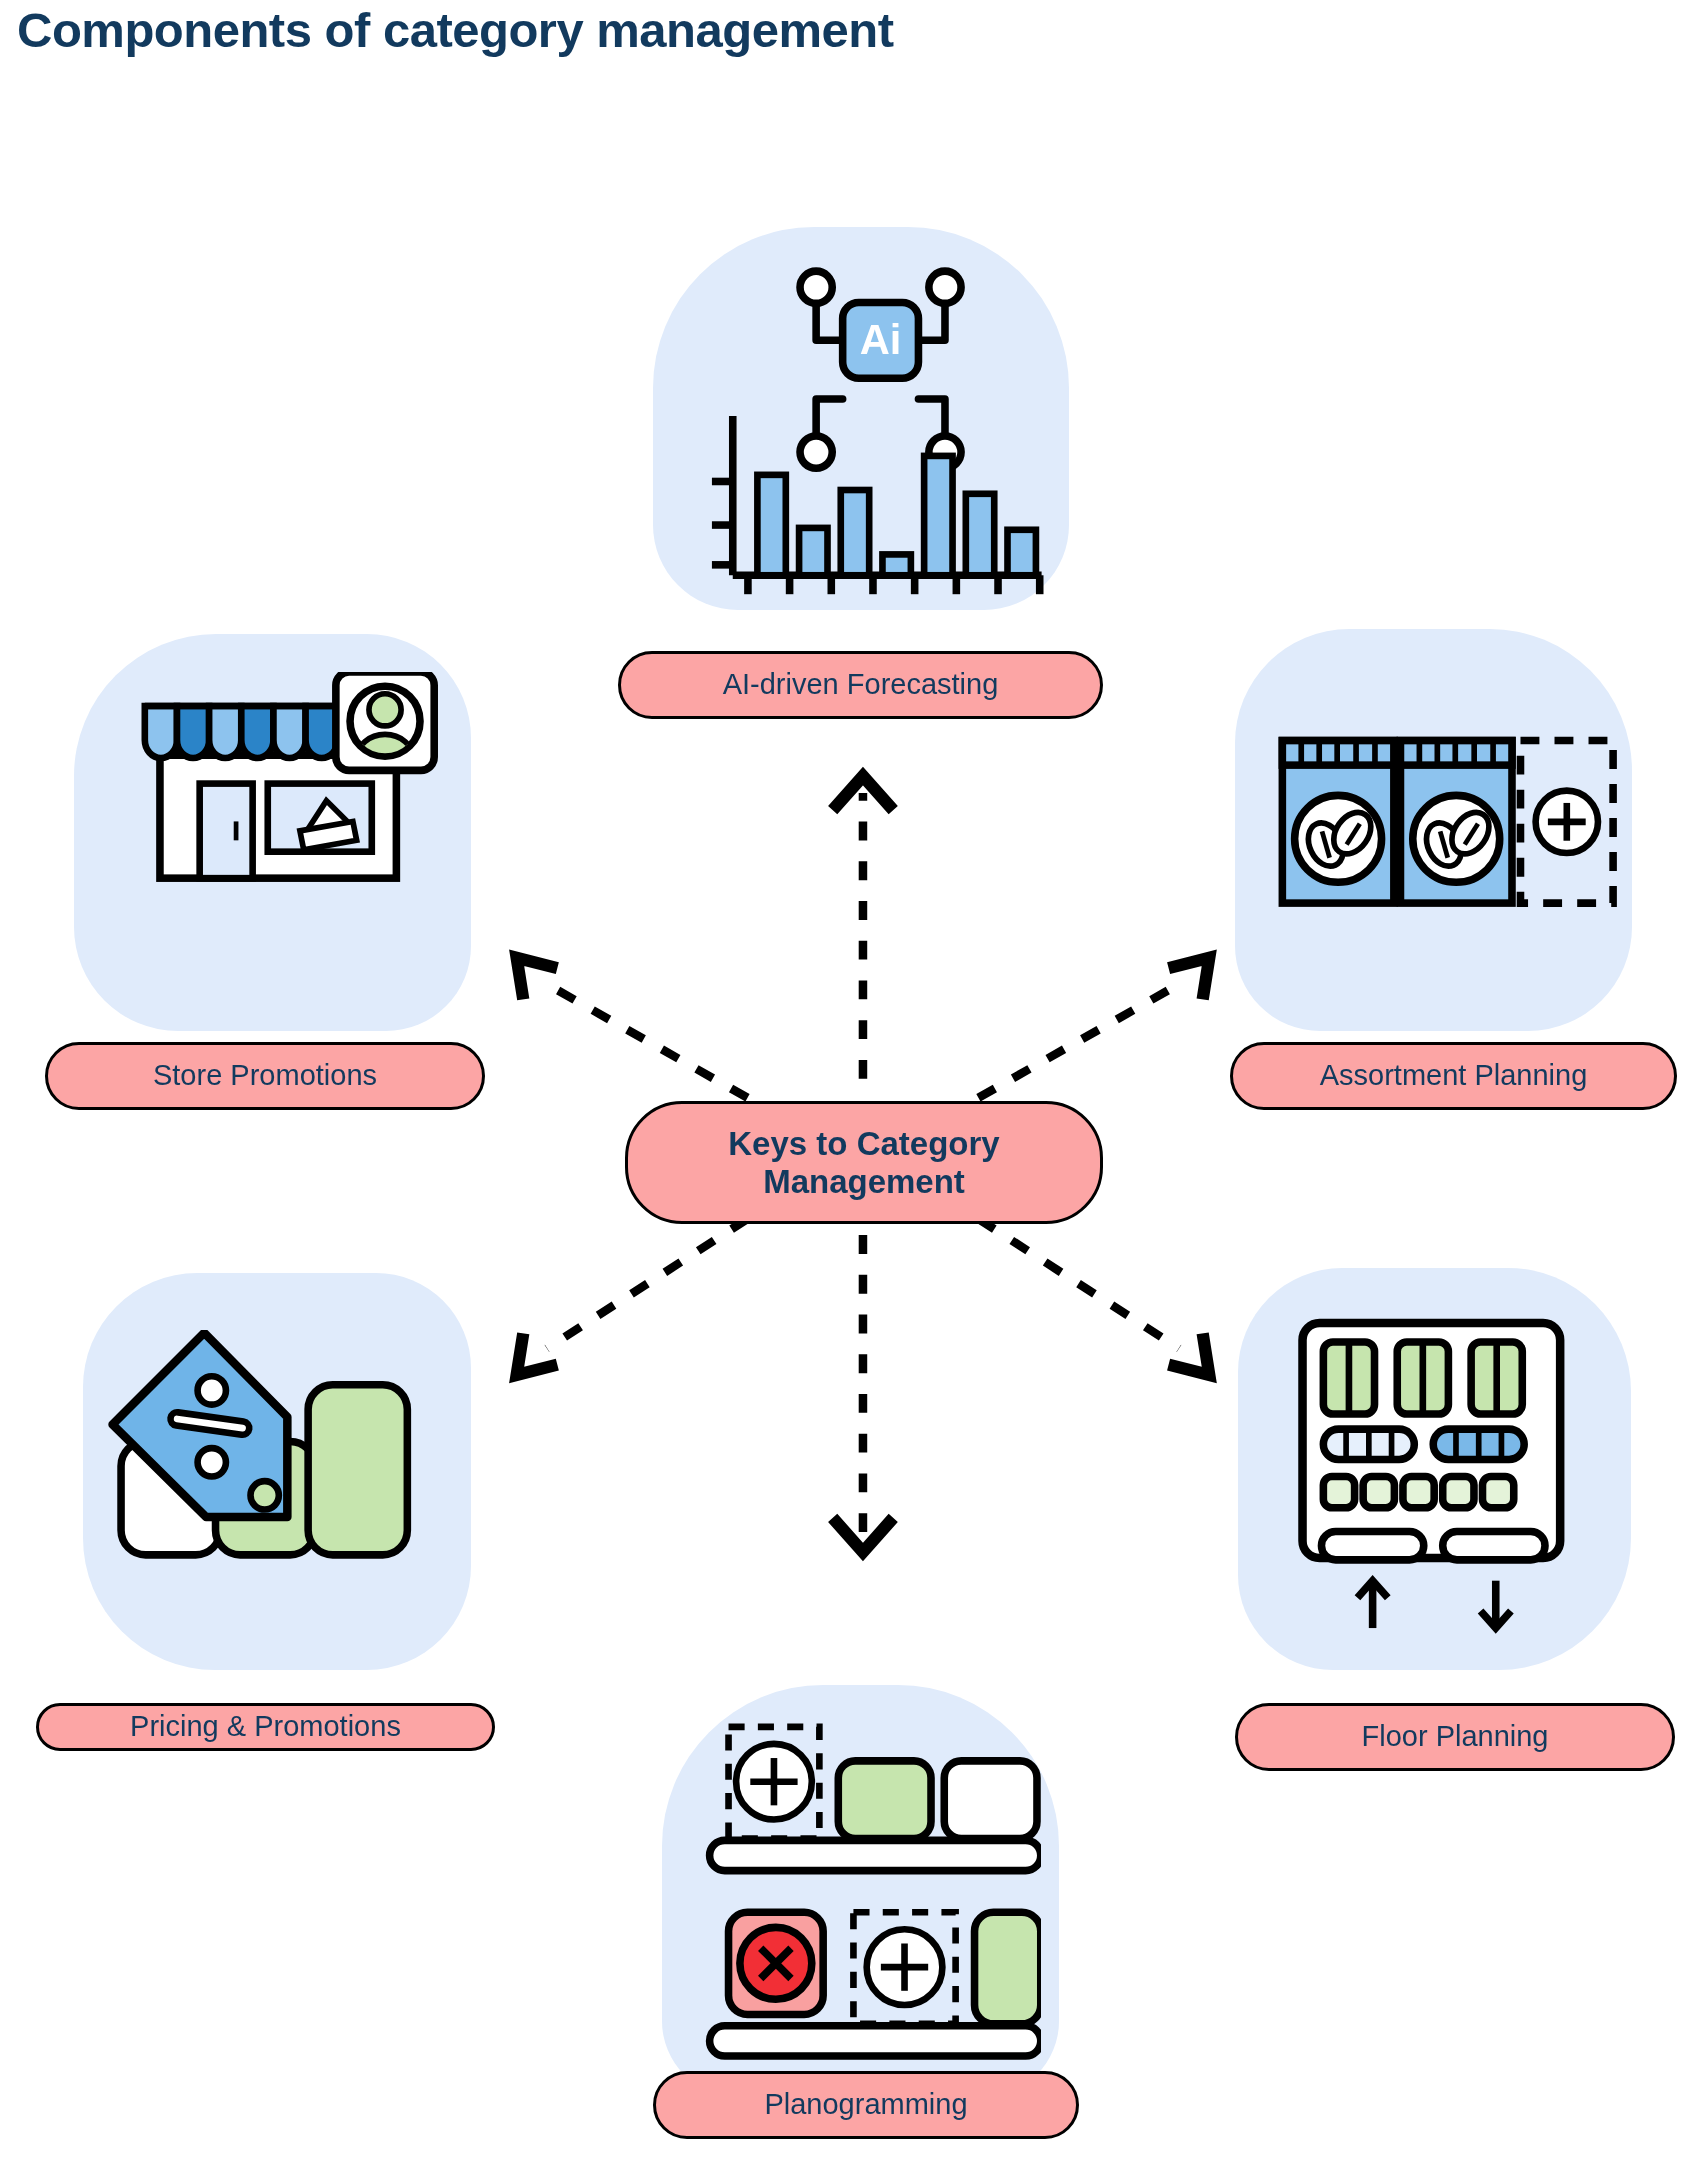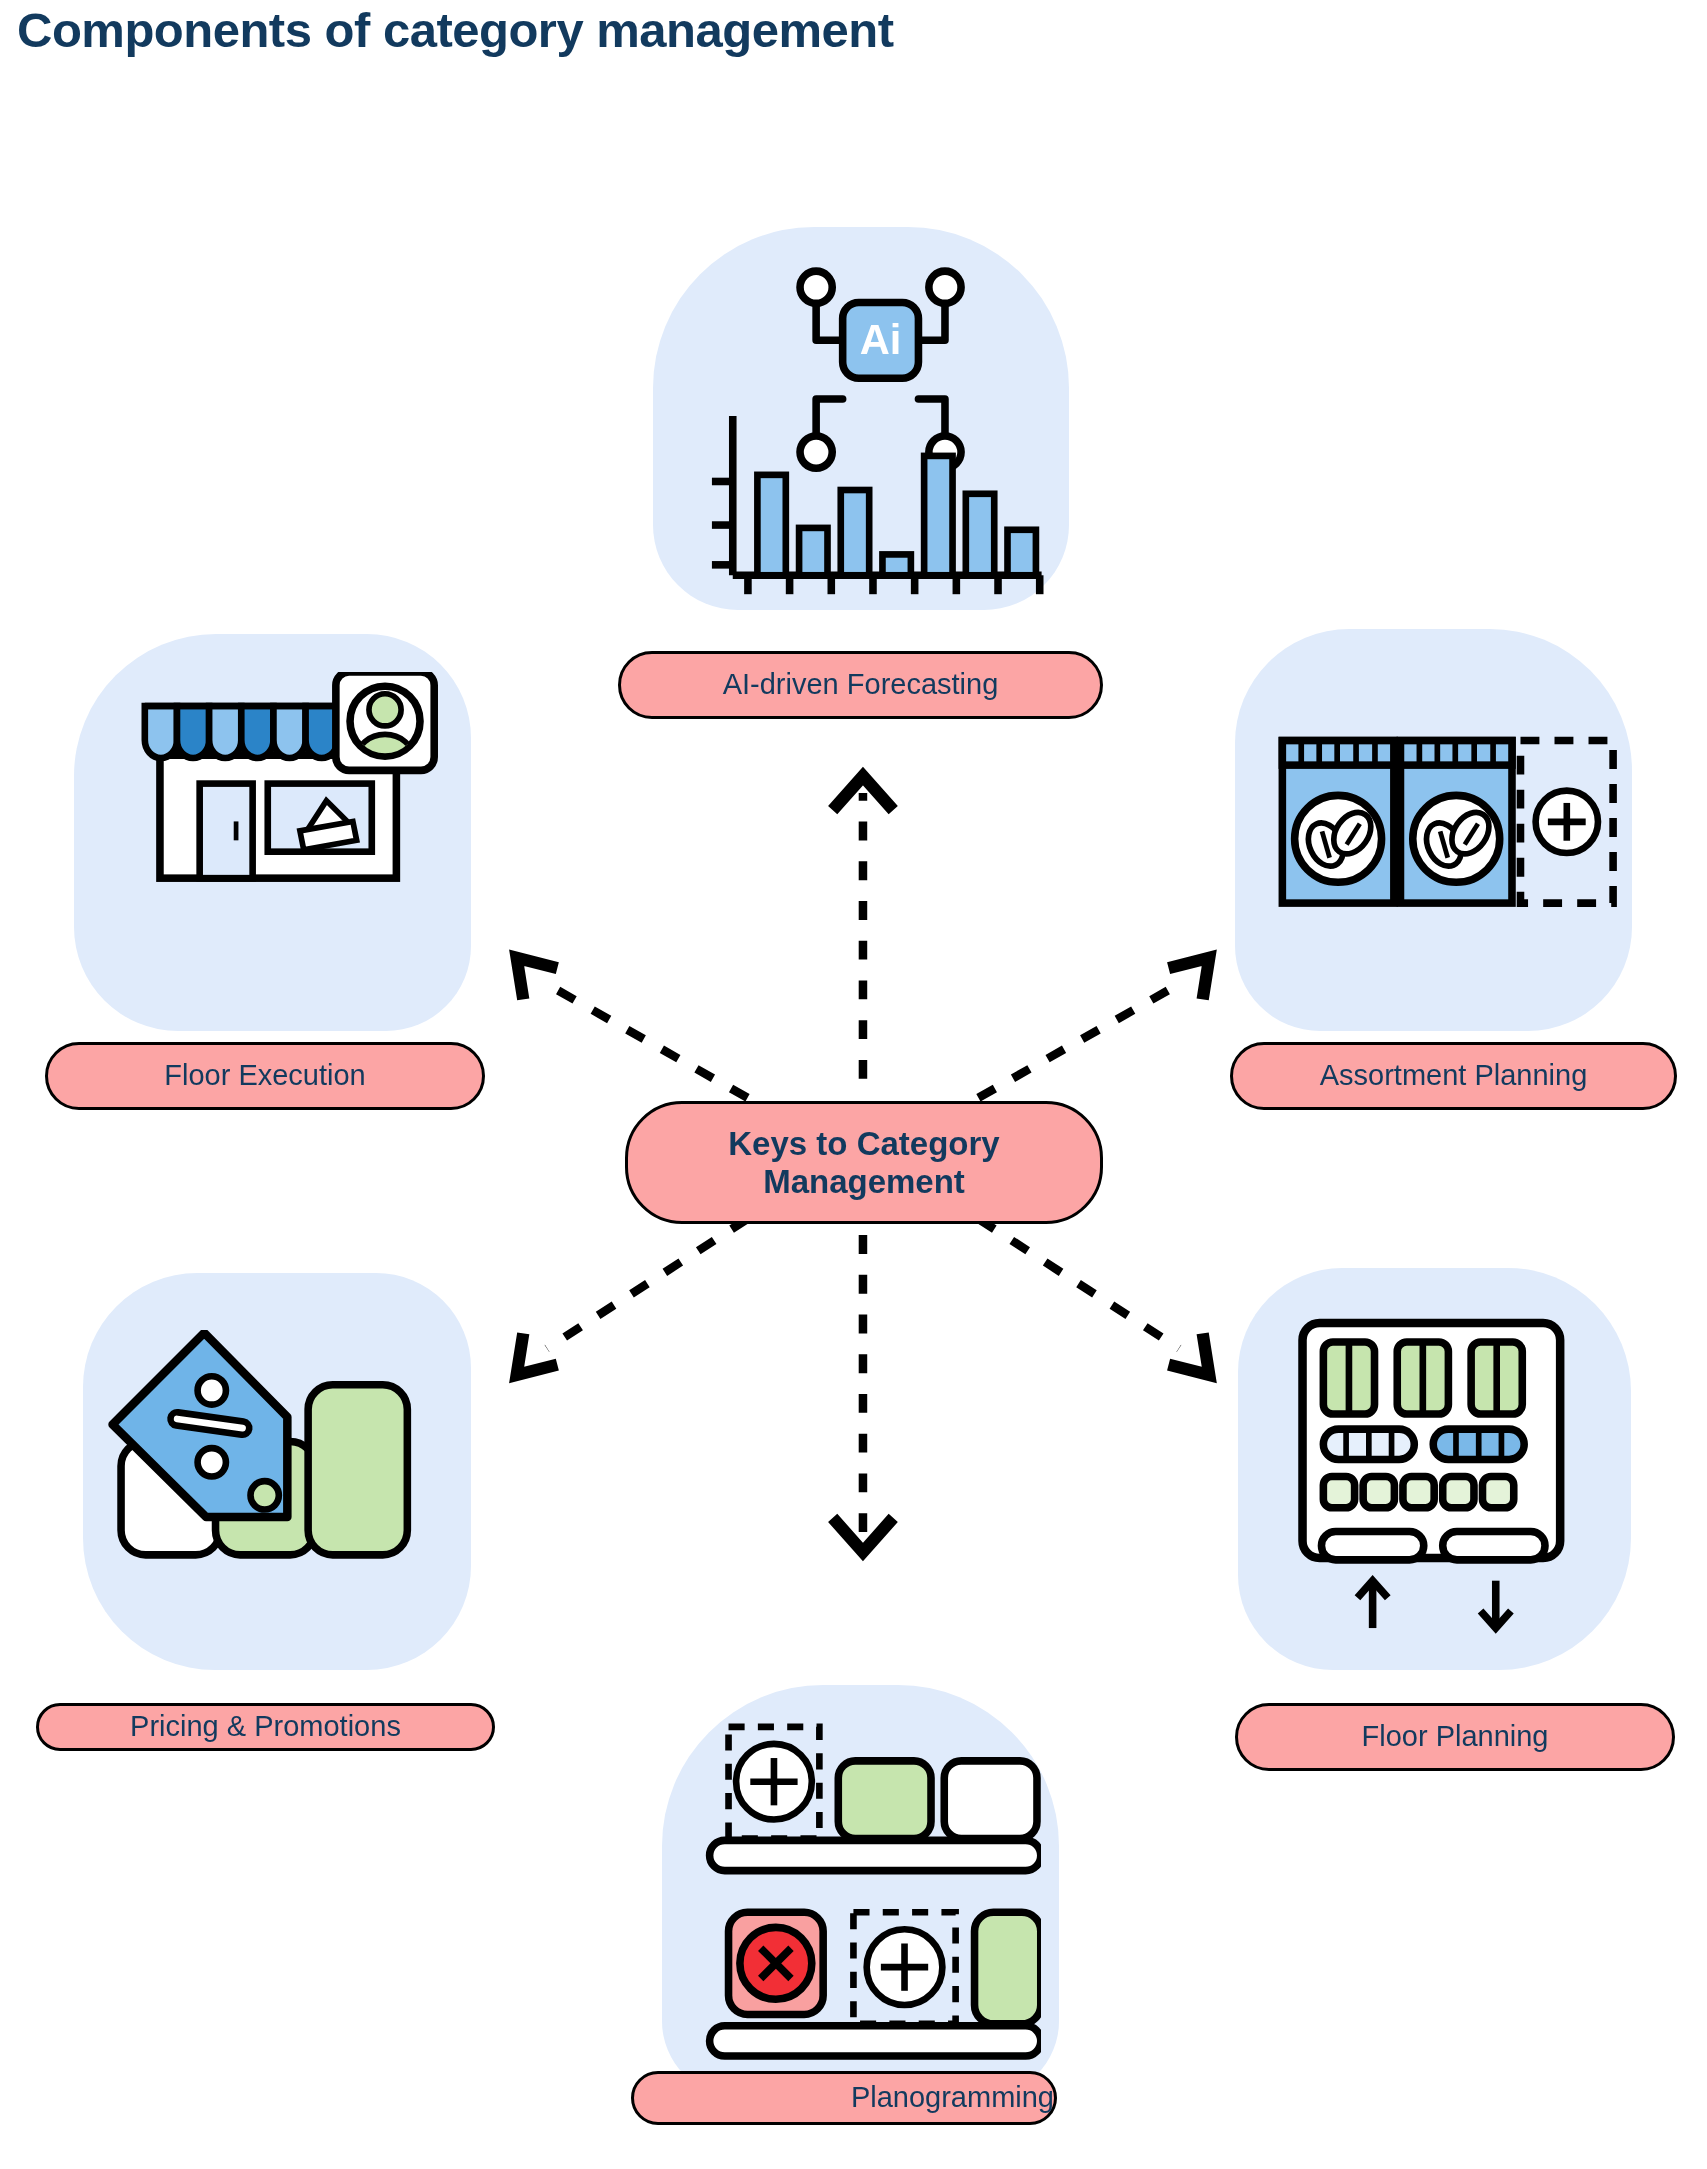--- a/index.html
+++ b/index.html
@@ -142,21 +142,21 @@
       <path d="M270 92 a30 26 0 0 1 60 0 z" fill="#c6e5ae" stroke="#000" stroke-width="6"></path>
     </g>
     <defs>
         <clipPath id="avclip">
           <circle cx="300" cy="52" r="34"></circle>
         </clipPath>
       </defs>
   </svg>
 </div>
 <div class="pill" style="left:45px;top:1042px;width:440px;height:68px;">
-  <span>Floor Execution</span>
+  <span>Store Promotions</span>
 </div>
 
 <div class="node" style="left:1235px;top:629px;">
   <div class="blob" style="left:0;top:0;width:397px;height:402px;border-radius:114px 142px 104px 85px;"></div>
   <svg width="360" height="189" viewBox="0 0 380 200" style="position:absolute;left:28px;top:104px;">
 
     <g>
       <rect x="20" y="8" width="118" height="172" fill="#8dc3ee" stroke="#000" stroke-width="8"></rect>
       <rect x="20" y="8" width="118" height="26" fill="#8dc3ee" stroke="#000" stroke-width="8"></rect>
       <g stroke="#000" stroke-width="6">
@@ -296,16 +296,16 @@
     <g>
       <rect x="182" y="218" width="108" height="118" fill="none" stroke="#000" stroke-width="7" stroke-dasharray="17 14"></rect>
       <circle cx="236" cy="276" r="40" fill="#fff" stroke="#000" stroke-width="7"></circle>
       <line x1="236" y1="251" x2="236" y2="301" stroke="#000" stroke-width="7"></line>
       <line x1="211" y1="276" x2="261" y2="276" stroke="#000" stroke-width="7"></line>
     </g>
     <rect x="310" y="218" width="70" height="118" rx="20" fill="#c6e5ae" stroke="#000" stroke-width="8"></rect>
     <rect x="30" y="338" width="350" height="32" rx="16" fill="#fff" stroke="#000" stroke-width="8"></rect>
   </svg>
 </div>
-<div class="pill" style="left:631px;top:2071px;width:426px;height:54px;justify-content:flex-end;">
+<div class="pill" style="left:653px;top:2071px;width:426px;height:68px;">
   <span>Planogramming</span>
 </div>
 
 
 </body></html>

